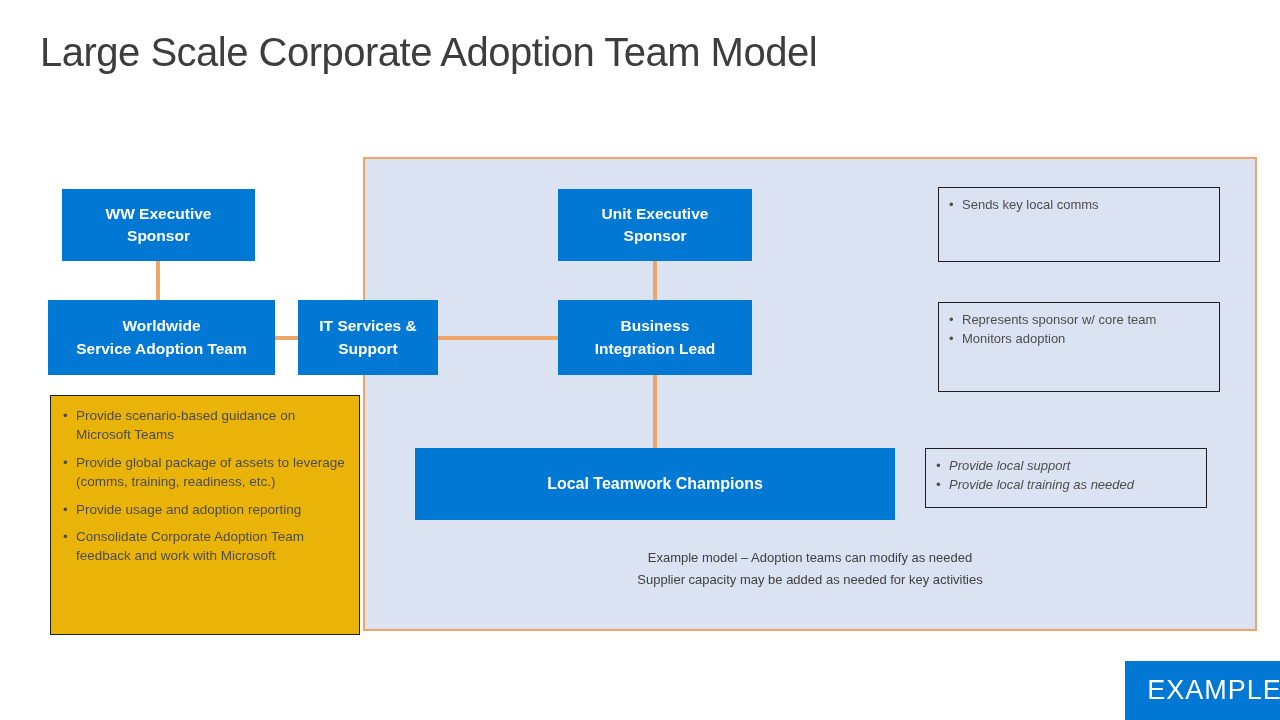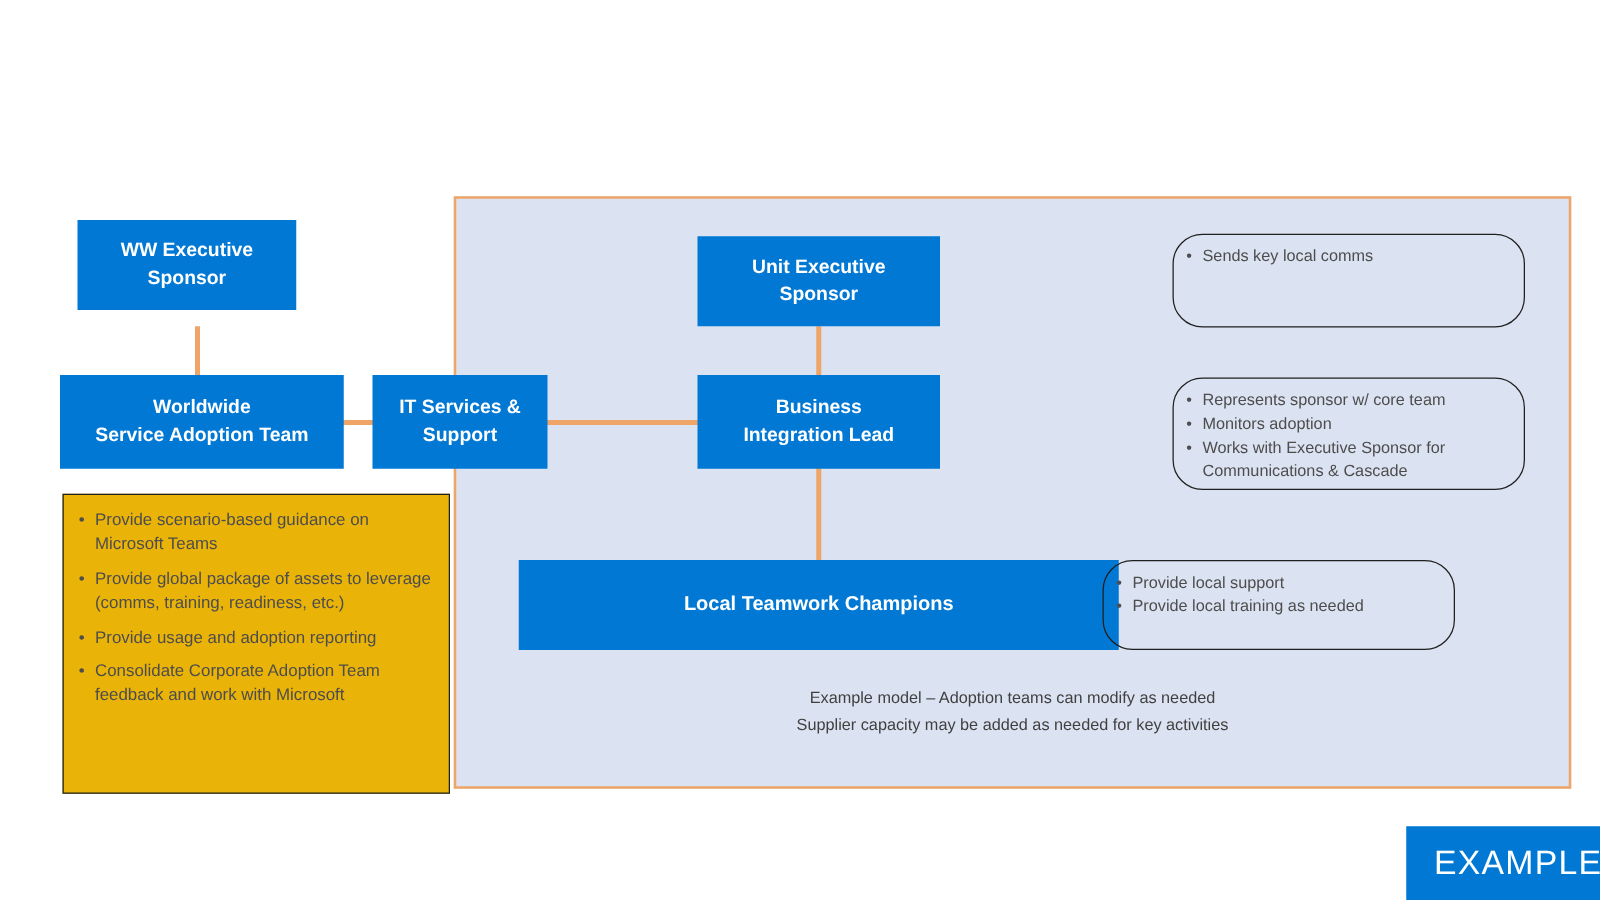--- a/index.html
+++ b/index.html
@@ -41,37 +41,37 @@
   #conn-wsat-its{left:274px;top:336px;width:25px;}
   #conn-its-bil{left:437px;top:336px;width:122px;}
 
   .node{
     position:absolute;z-index:2;
     background:var(--blue);
     color:#ffffff;font-weight:700;font-size:15.5px;line-height:1.45;
     display:flex;align-items:center;justify-content:center;text-align:center;
     white-space:pre-line;
   }
-  #node-ww-exec{left:62px;top:176px;width:175px;height:72px;}
+  #node-ww-exec{left:62px;top:189px;width:193px;height:72px;}
   #node-wsat{left:48px;top:300px;width:227px;height:75px;}
   #node-its{left:298px;top:300px;width:140px;height:75px;}
   #node-unit-exec{left:558px;top:189px;width:194px;height:72px;}
   #node-bil{left:558px;top:300px;width:194px;height:75px;}
   #node-ltc{left:415px;top:448px;width:480px;height:72px;font-size:16px;}
 
   .note-box{
     position:absolute;z-index:2;
     border:1px solid #1f1f1f;
     padding:8px 8px 6px 10px;
     color:var(--note-ink);font-size:13px;line-height:1.45;
   }
-  .note-box.on-panel{background:transparent;border-radius:24px;}
+  .note-box.on-panel{background:transparent;}
   #note-unit-exec{left:938px;top:187px;width:282px;height:75px;}
   #note-bil{left:938px;top:302px;width:282px;height:90px;}
-  #note-ltc{left:882px;top:448px;width:282px;height:72px;}
+  #note-ltc{left:925px;top:448px;width:282px;height:60px;font-style:italic;}
   #note-wsat{
     left:50px;top:395px;width:310px;height:240px;
     background:#eab308;padding:11px 10px 8px 12px;font-size:13.5px;line-height:1.4;
   }
 
   .note-box ul{list-style:none;}
   .note-box li{position:relative;padding-left:13px;}
   .note-box li::before{
     content:"\2022";
     position:absolute;left:0;top:0;color:var(--note-ink);
@@ -91,20 +91,21 @@
     background:var(--blue);color:#ffffff;
     display:flex;align-items:center;justify-content:center;
     font-size:27px;font-weight:400;letter-spacing:1px;margin-left:24px;
   }
 </style>
 </head>
 <body>
 
 <div class="slide">
 
+  <h1 class="slide-title">Large Scale Corporate Adoption Team Model</h1>
 
   <div class="panel"></div>
 
   <div class="connector conn-v" id="conn-ww-wsat"></div>
   <div class="connector conn-v" id="conn-unit-bil"></div>
   <div class="connector conn-v" id="conn-bil-ltc"></div>
   <div class="connector conn-h" id="conn-wsat-its"></div>
   <div class="connector conn-h" id="conn-its-bil"></div>
 
   <div class="node" id="node-ww-exec">WW Executive
@@ -122,21 +123,20 @@
   <div class="note-box on-panel" id="note-unit-exec">
     <ul>
       <li>Sends key local comms</li>
     </ul>
   </div>
 
   <div class="note-box on-panel" id="note-bil">
     <ul>
       <li>Represents sponsor w/ core team</li>
       <li>Monitors adoption</li>
-      <li>Works with Executive Sponsor for Communications &amp; Cascade</li>
     </ul>
   </div>
 
   <div class="note-box on-panel" id="note-ltc">
     <ul>
       <li>Provide local support</li>
       <li>Provide local training as needed</li>
     </ul>
   </div>
 

